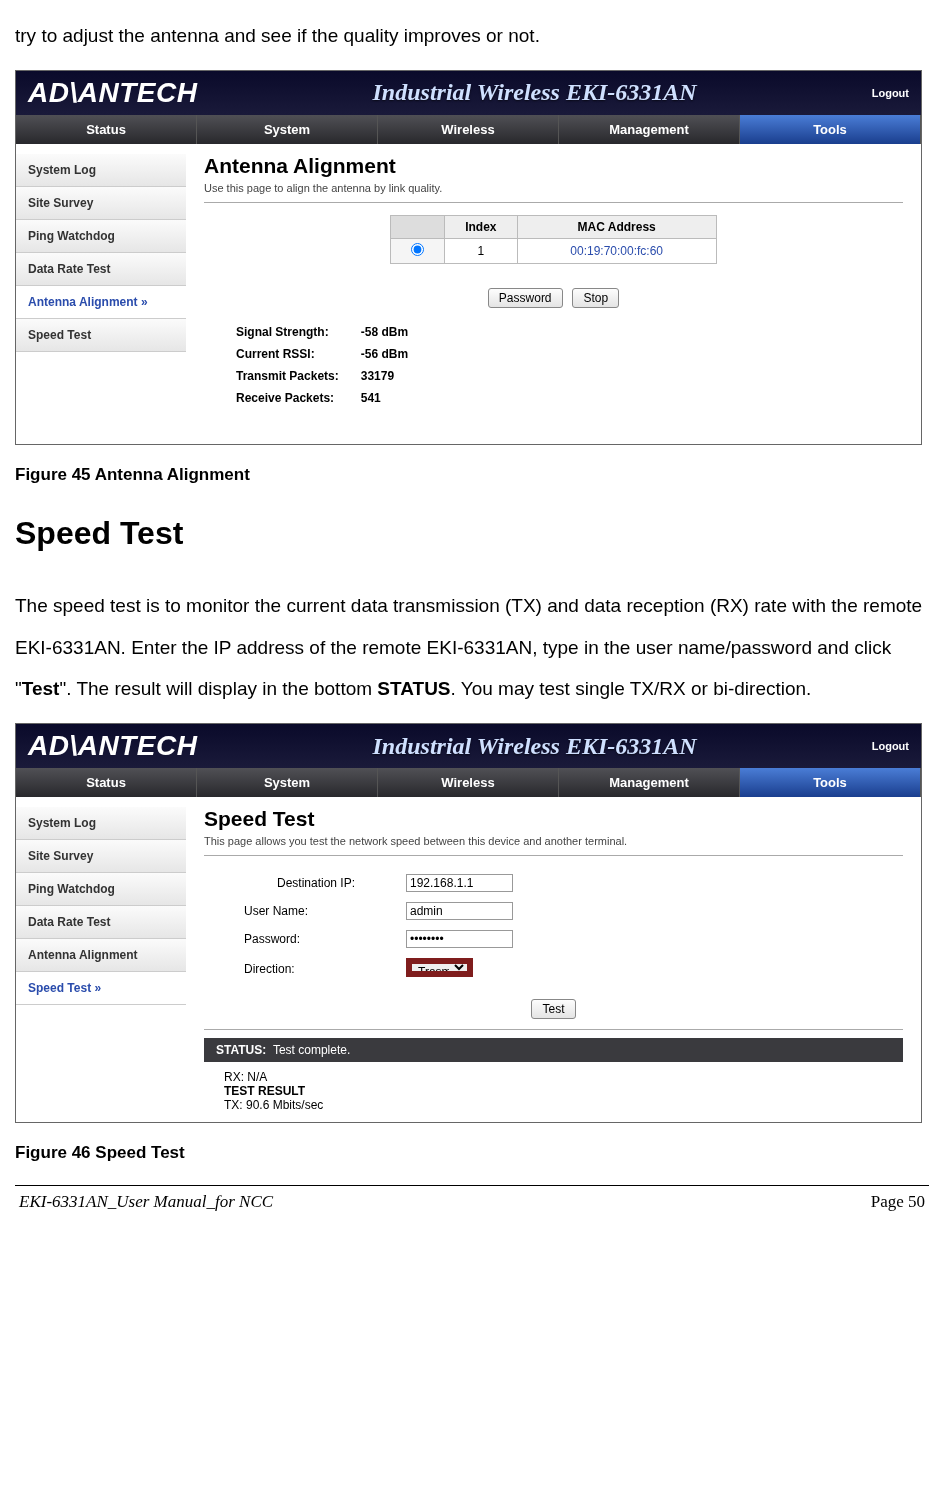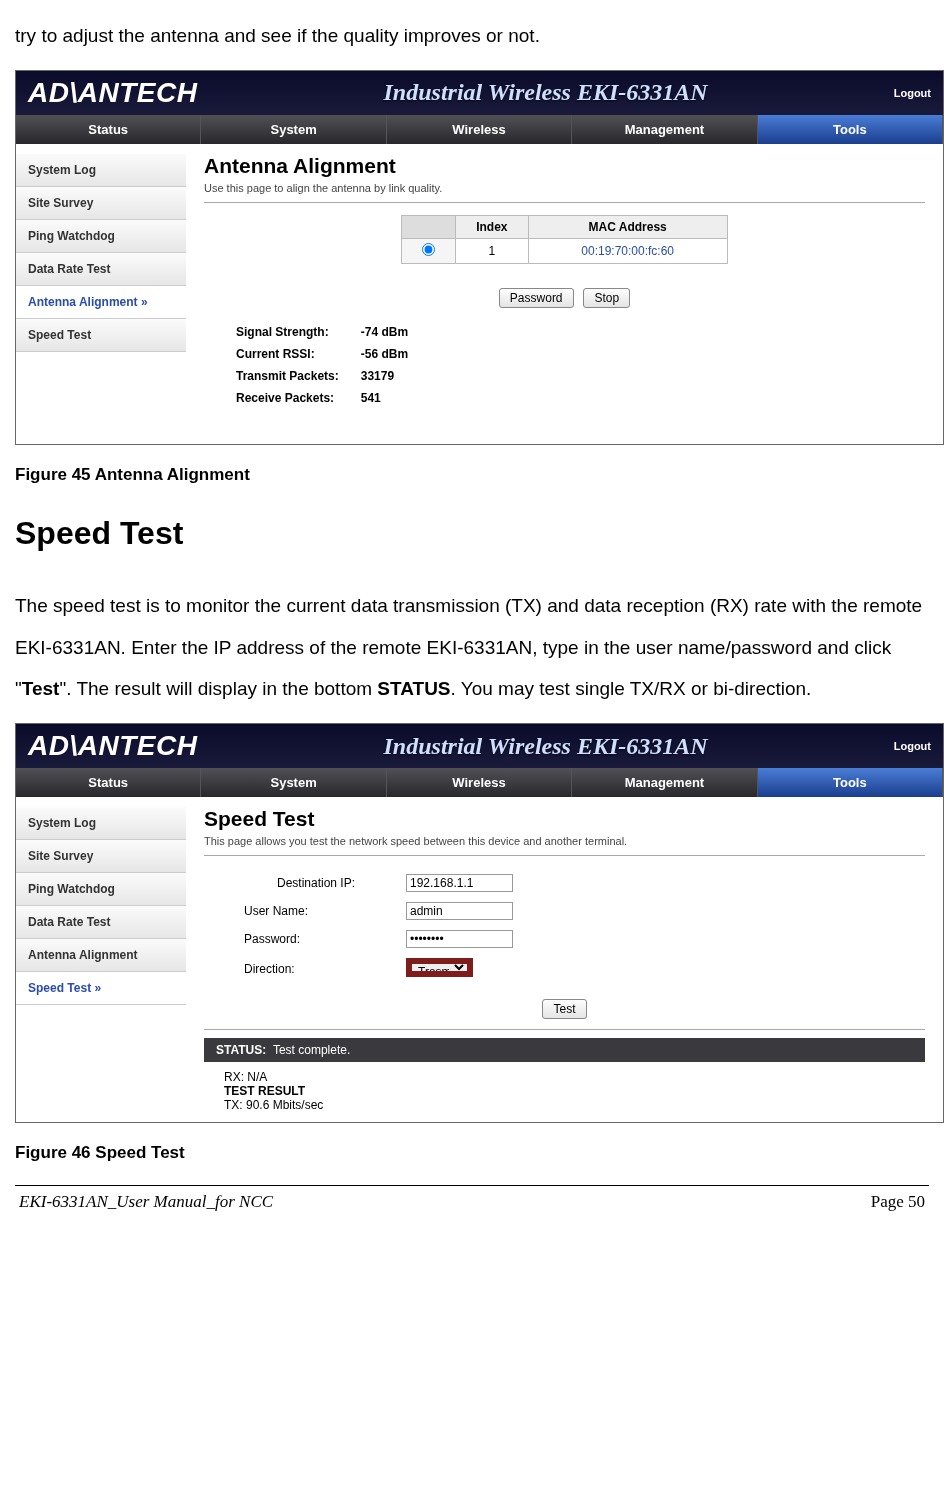--- a/index.html
+++ b/index.html
@@ -10,21 +10,21 @@
       margin: 0 auto;
       font-size: 14px;
     }
     .page-text {
       font-size: 19px;
       line-height: 2.2;
       padding: 15px 15px 8px 15px;
     }
     .screenshot {
       border: 1px solid #666;
-      margin: 5px 0 10px 15px;
+      margin: 5px 22px 10px 15px;
       background: #404040;
     }
     .top-bar {
       background: linear-gradient(to bottom, #0a0a2a, #1a1a3a);
       padding: 6px 12px;
       display: flex;
       align-items: center;
       justify-content: space-between;
     }
     .brand {
@@ -228,21 +228,21 @@
       </tbody>
         </table>
       <div class="btn-row">
         <span class="btn">Password</span>
         <span class="btn">Stop</span>
       </div>
       <table class="stats-table">
         <tbody>
             <tr>
               <td>Signal Strength:</td>
-              <td>-74 dBm</td>
+              <td>-58 dBm</td>
             </tr>
         <tr>
               <td>Current RSSI:</td>
               <td>-56 dBm</td>
             </tr>
         <tr>
               <td>Transmit Packets:</td>
               <td>33179</td>
             </tr>
         <tr>

